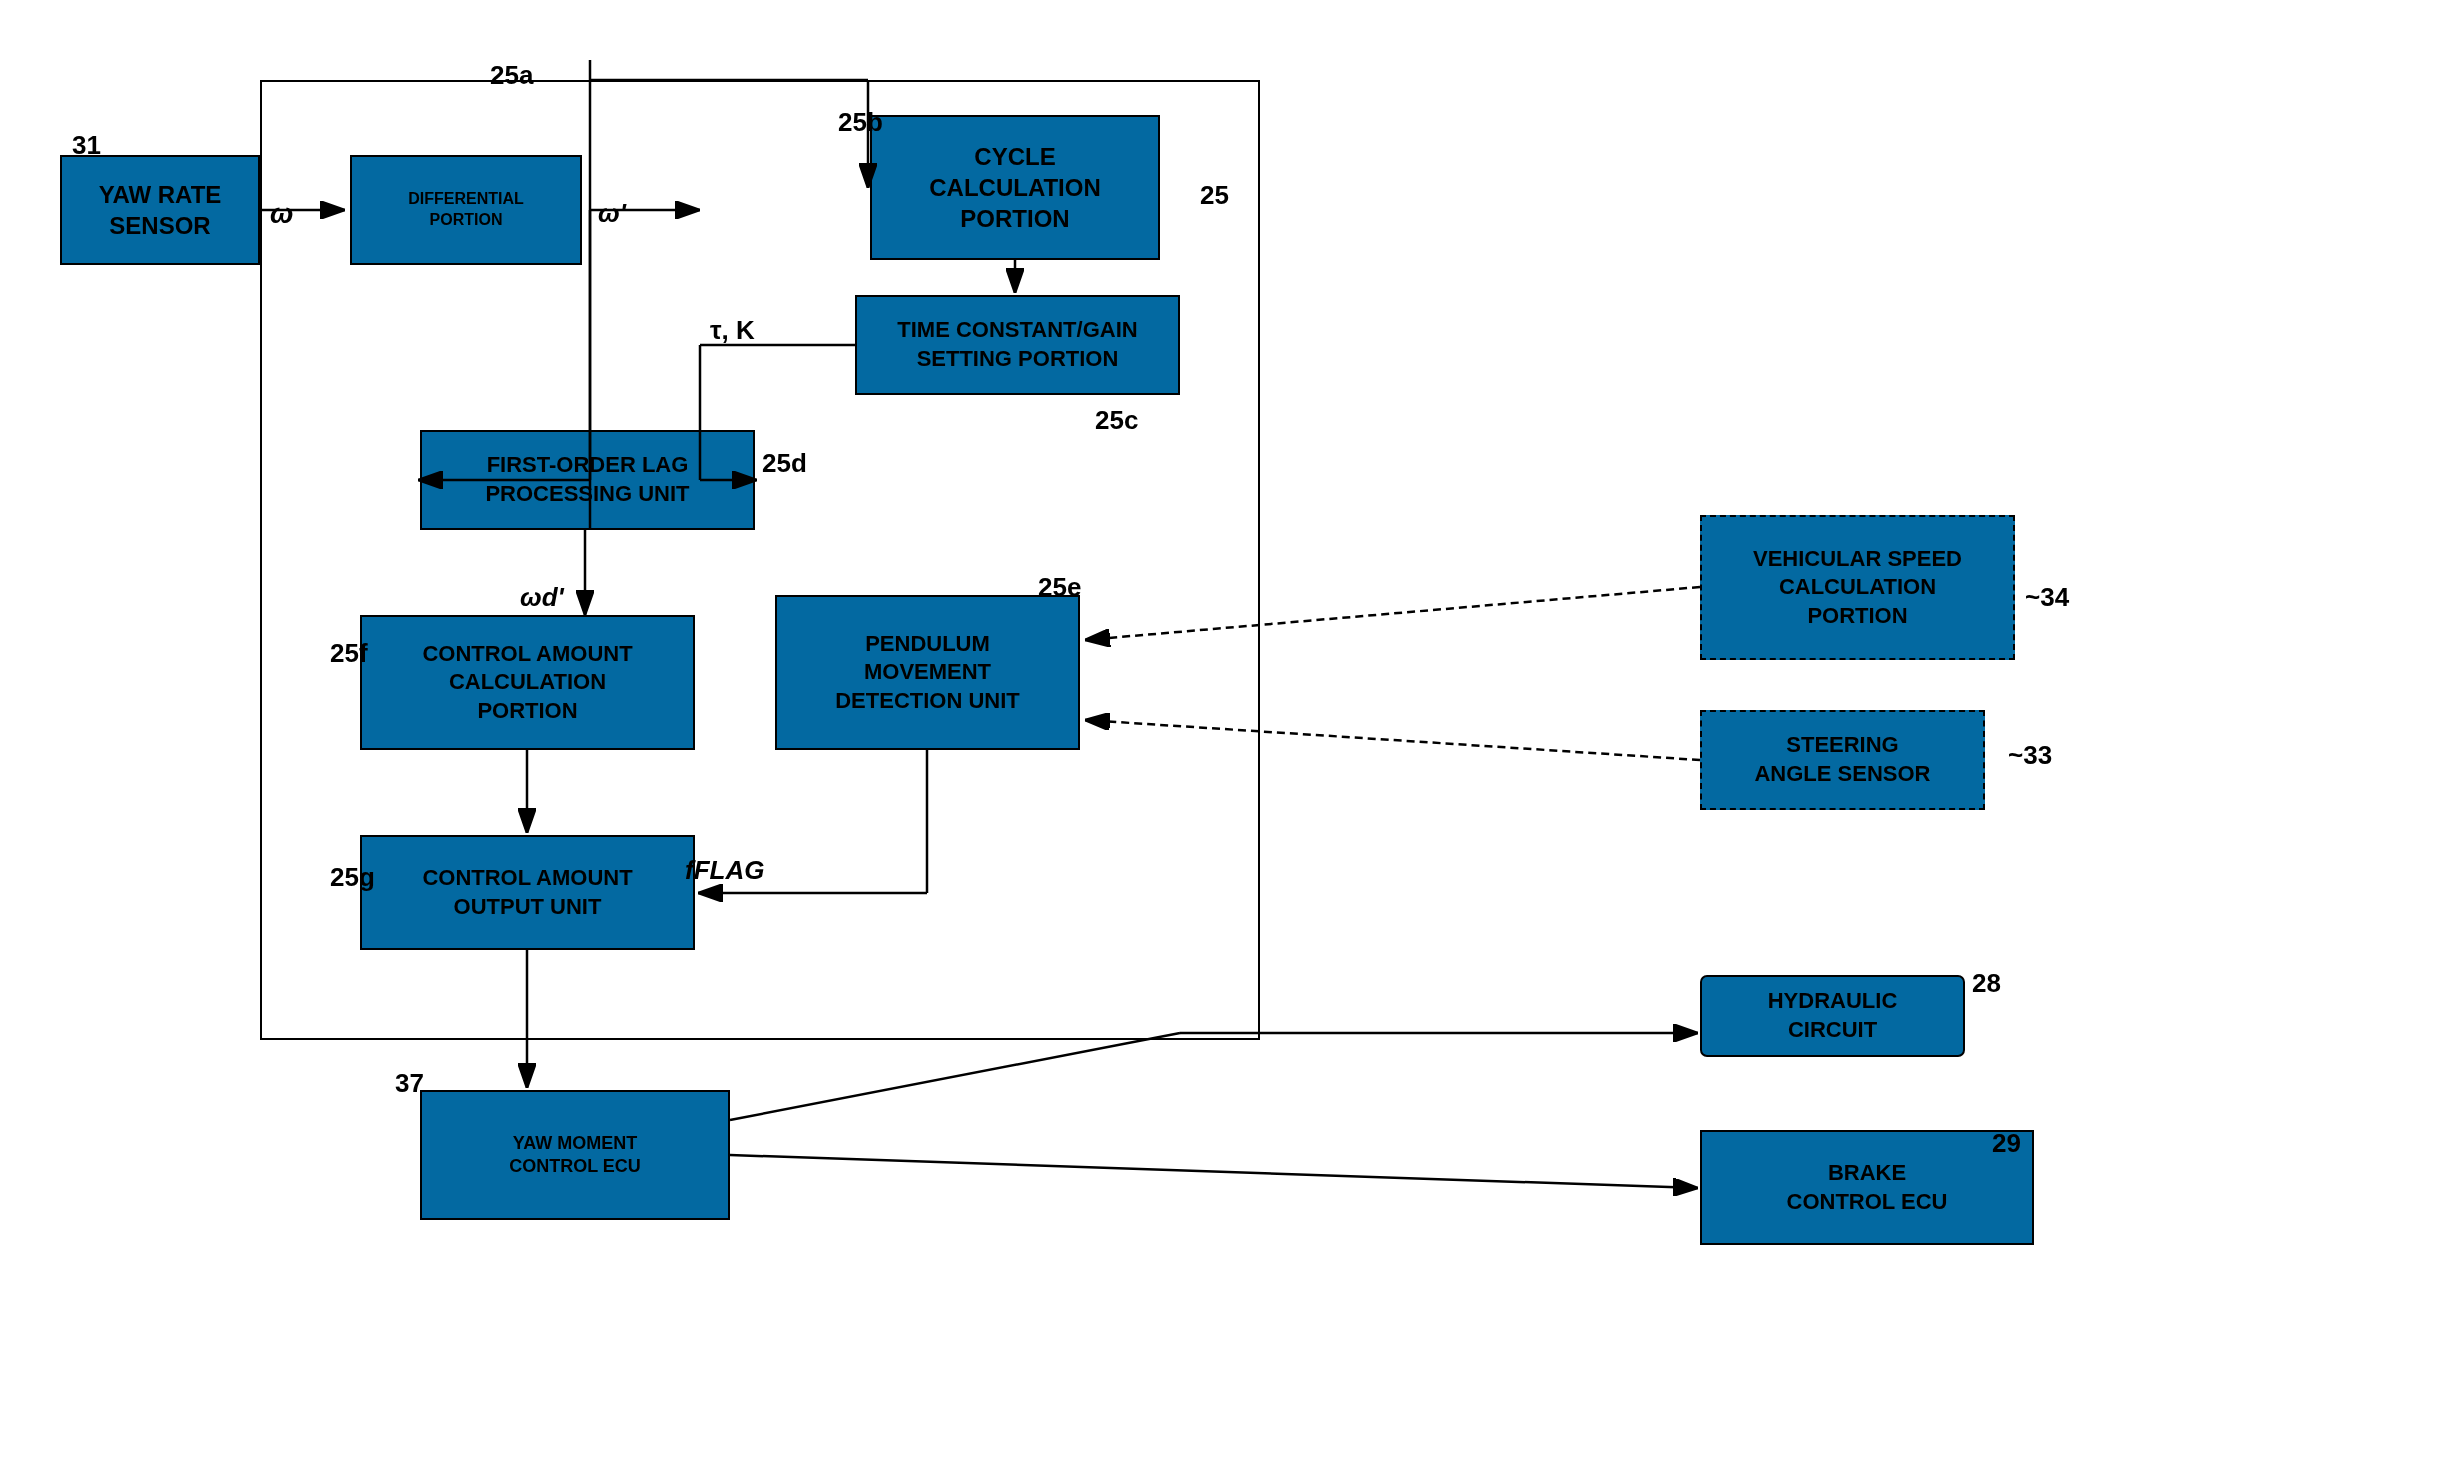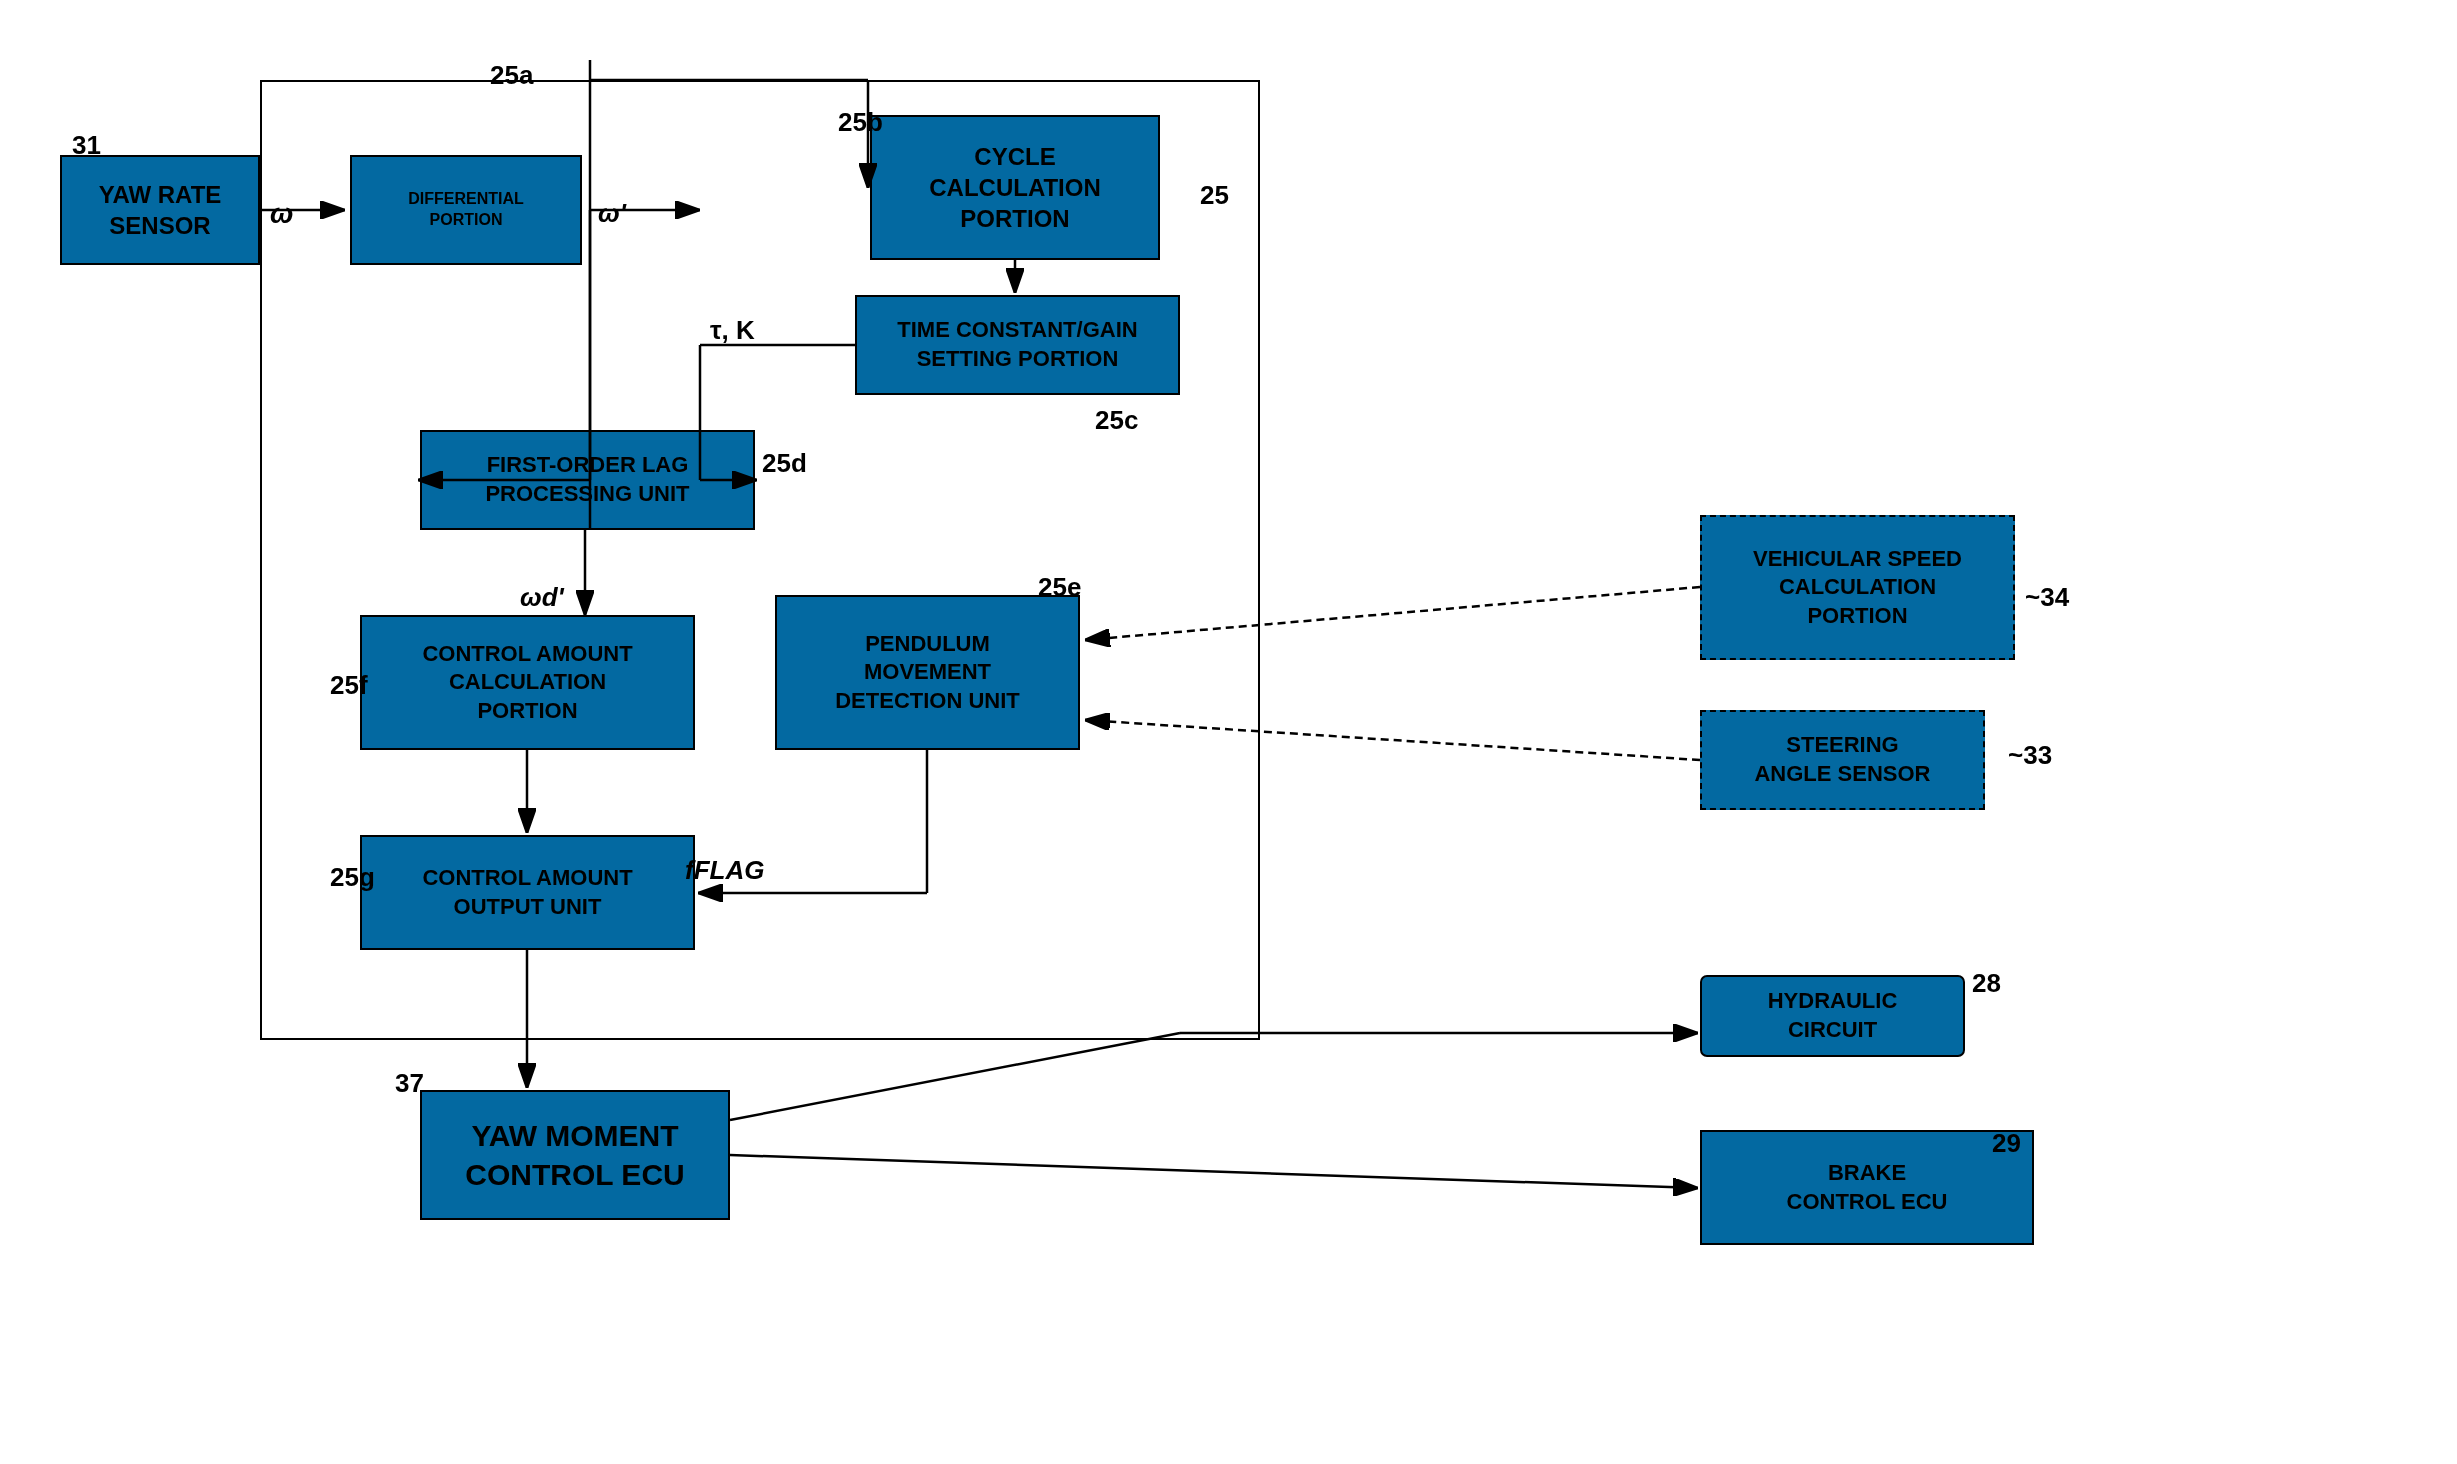--- a/index.html
+++ b/index.html
@@ -106,21 +106,21 @@
   </div>
 
   <div class="block" style="left:775px; top:595px; width:305px; height:155px; font-size:22px;justify-content:center;">
     <span>PENDULUM<br>MOVEMENT<br>DETECTION UNIT</span>
   </div>
 
   <div class="block" style="left:360px; top:835px; width:335px; height:115px; font-size:22px;">
     <span>CONTROL AMOUNT<br>OUTPUT UNIT</span>
   </div>
 
-  <div class="block" style="left:420px; top:1090px; width:310px; height:130px; font-size:30px;">
+  <div class="block" style="left:420px; top:1090px; width:310px; height:130px; font-size:18px;">
     <span>YAW MOMENT<br>CONTROL ECU</span>
   </div>
 
   <div class="block dashed" style="left:1700px; top:515px; width:315px; height:145px; font-size:22px;">
     <span>VEHICULAR SPEED<br>CALCULATION<br>PORTION</span>
   </div>
 
   <div class="block dashed" style="left:1700px; top:710px; width:285px; height:100px; font-size:22px;">
     <span>STEERING<br>ANGLE SENSOR</span>
   </div>
@@ -135,21 +135,21 @@
 
   <div class="label" style="left:72px; top:130px;">31</div>
   <div class="label" style="left:490px; top:60px;">25a</div>
   <div class="label" style="left:838px; top:95px;margin-top:12px;">25b</div>
   <div class="label" style="left:1200px; top:180px;">25</div>
   <div class="label" style="left:710px; top:315px;">τ, K</div>
   <div class="label" style="left:1095px; top:405px;">25c</div>
   <div class="label" style="left:762px; top:448px;">25d</div>
   <div class="label" style="left:520px; top:582px; font-style:italic;">ωd'</div>
   <div class="label" style="left:1038px; top:572px;">25e</div>
-  <div class="label" style="left:330px; top:638px;margin-top:32px;">25f</div>
+  <div class="label" style="left:330px; top:638px;">25f</div>
   <div class="label" style="left:685px; top:855px; font-style:italic;">fFLAG</div>
   <div class="label" style="left:330px; top:862px;">25g</div>
   <div class="label" style="left:395px; top:1068px;">37</div>
   <div class="label" style="left:1972px; top:968px;">28</div>
   <div class="label" style="left:1992px; top:1128px;">29</div>
   <div class="label" style="left:2025px; top:582px;">~34</div>
   <div class="label" style="left:2008px; top:740px;">~33</div>
   <div class="label" style="left:270px; top:198px; font-style:italic; font-size:28px;">ω</div>
   <div class="label" style="left:598px; top:198px; font-style:italic; font-size:26px;">ω'</div>
 

